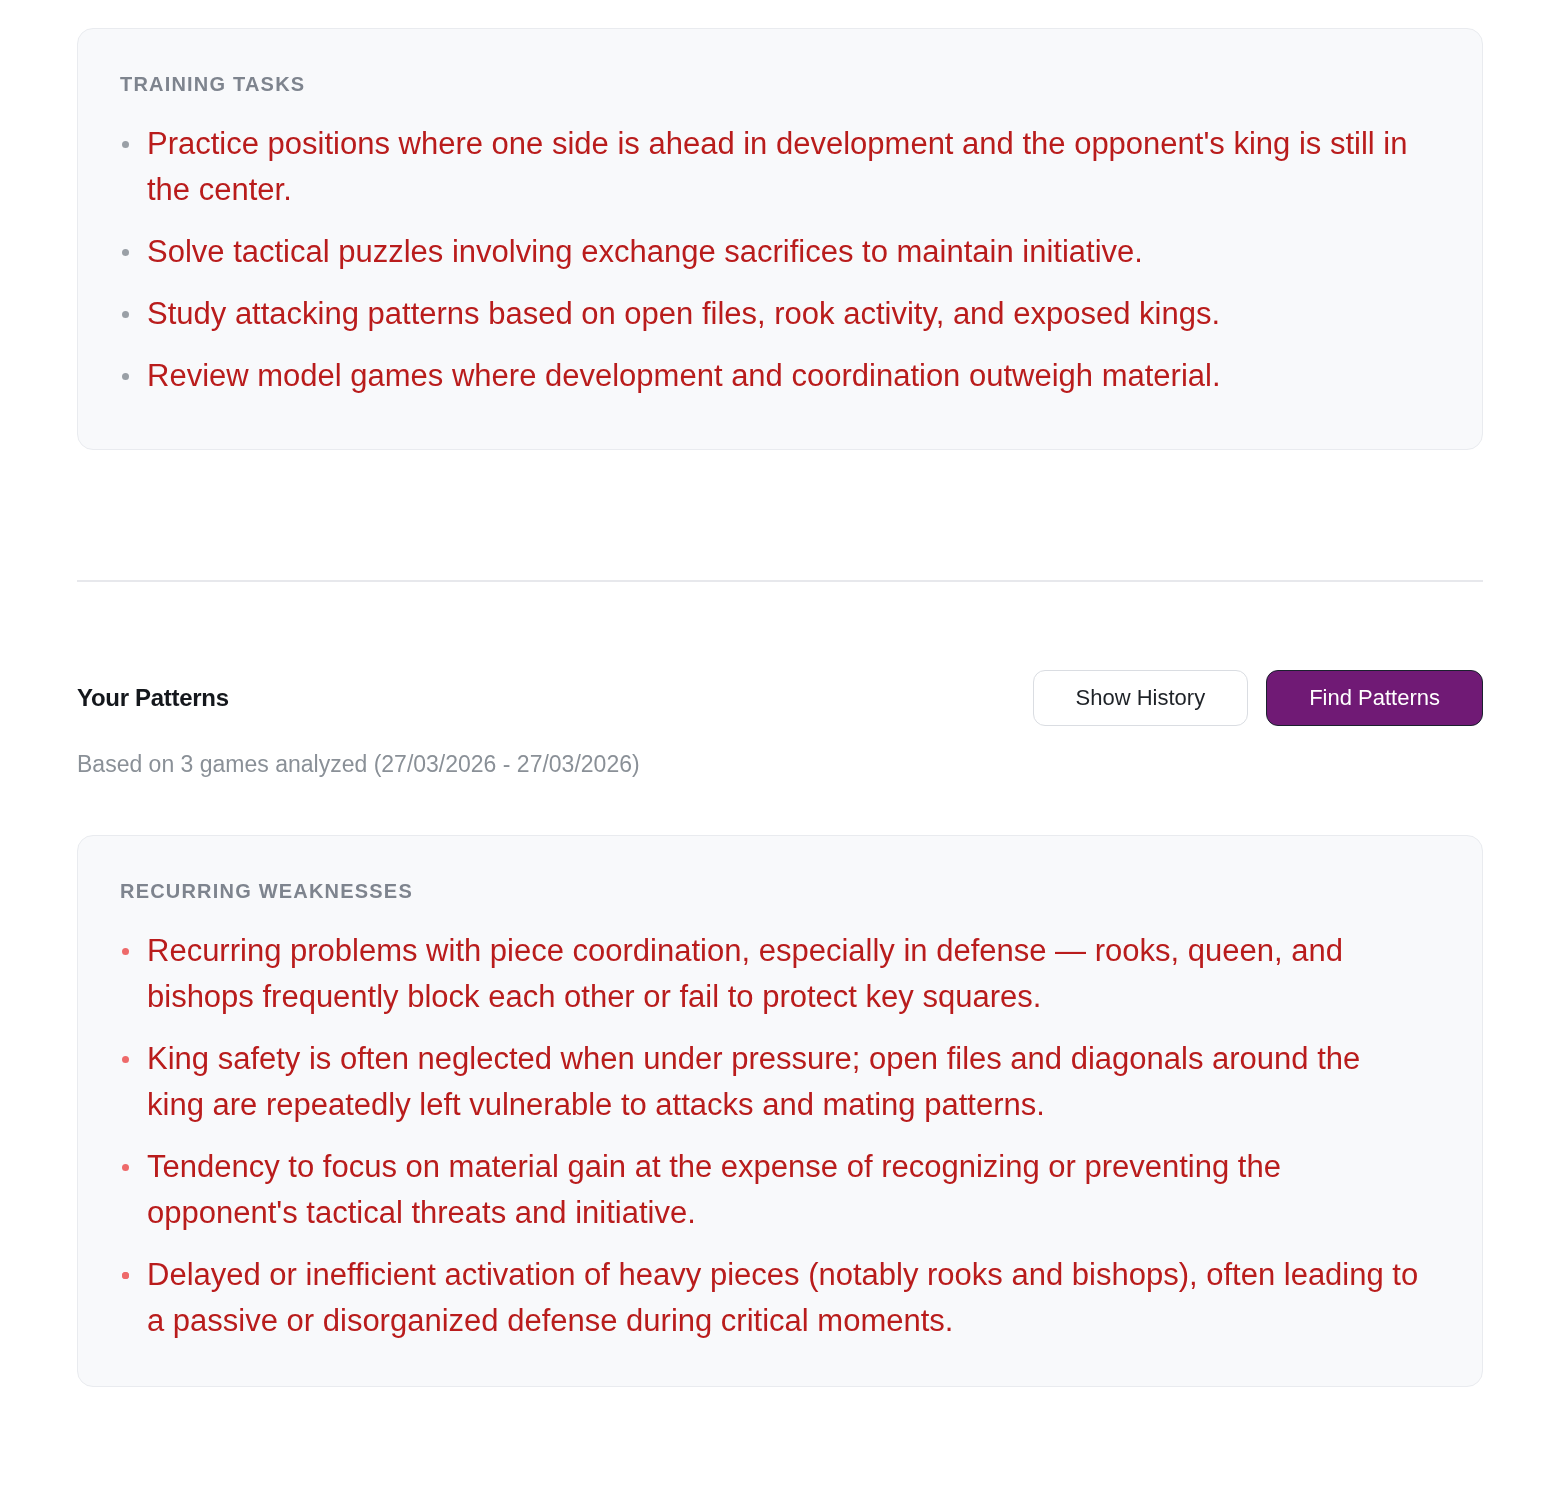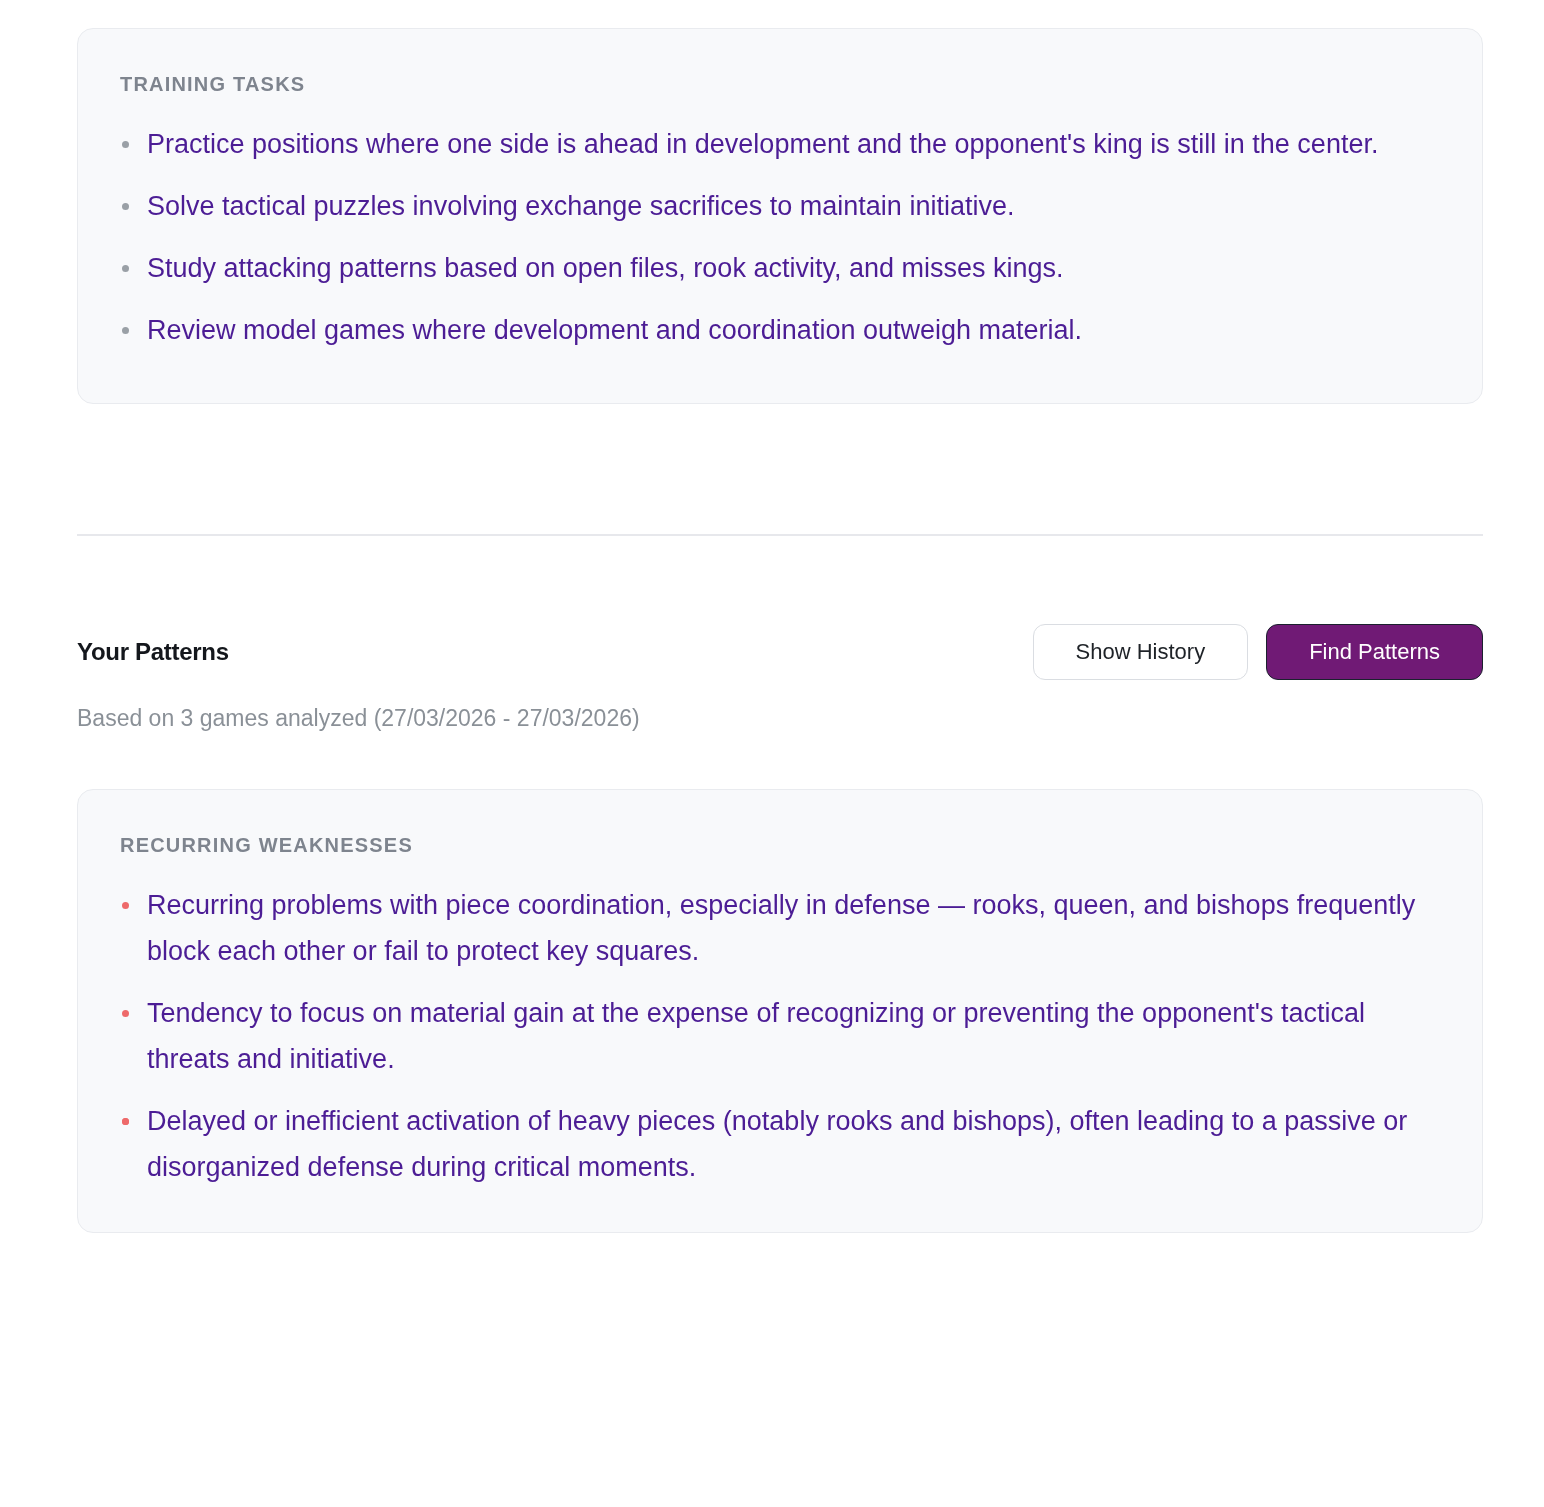--- a/index.html
+++ b/index.html
@@ -34,23 +34,23 @@
     text-transform: uppercase;
   }
   ul.bullet-list {
     list-style: none;
     margin: 0;
     padding: 0;
   }
   ul.bullet-list li {
     position: relative;
     padding-left: 27px;
-    font-size: 27px;
+    font-size: 31px;
     line-height: 46px;
-    color: #4c1d95;
+    color: #b91c1c;
     margin-top: 16px;
     max-width: 1300px;
   }
   ul.bullet-list li:first-child { margin-top: 0; }
   .dot {
     position: absolute;
     left: 2px;
     top: 20px;
     width: 7px;
     height: 7px;
@@ -129,21 +129,21 @@
       <li>
         <span class="dot"></span>
         <span>Practice positions where one side is ahead in development and the opponent's king is still in the center.</span>
       </li>
       <li>
         <span class="dot"></span>
         <span>Solve tactical puzzles involving exchange sacrifices to maintain initiative.</span>
       </li>
       <li>
         <span class="dot"></span>
-        <span>Study attacking patterns based on open files, rook activity, and misses kings.</span>
+        <span>Study attacking patterns based on open files, rook activity, and exposed kings.</span>
       </li>
       <li>
         <span class="dot"></span>
         <span>Review model games where development and coordination outweigh material.</span>
       </li>
     </ul>
   </section>
 
   <hr class="divider">
 
@@ -159,20 +159,24 @@
   <div class="weaknesses-wrap">
     <section class="card weaknesses">
       <h3 class="card-title">RECURRING WEAKNESSES</h3>
       <ul class="bullet-list">
         <li>
           <span class="dot"></span>
           <span>Recurring problems with piece coordination, especially in defense — rooks, queen, and bishops frequently block each other or fail to protect key squares.</span>
         </li>
         <li>
           <span class="dot"></span>
+          <span>King safety is often neglected when under pressure; open files and diagonals around the king are repeatedly left vulnerable to attacks and mating patterns.</span>
+        </li>
+        <li>
+          <span class="dot"></span>
           <span>Tendency to focus on material gain at the expense of recognizing or preventing the opponent's tactical threats and initiative.</span>
         </li>
         <li>
           <span class="dot"></span>
         </li>
         <li>
           <span class="dot"></span>
           <span>Delayed or inefficient activation of heavy pieces (notably rooks and bishops), often leading to a passive or disorganized defense during critical moments.</span>
         </li>
       </ul>

